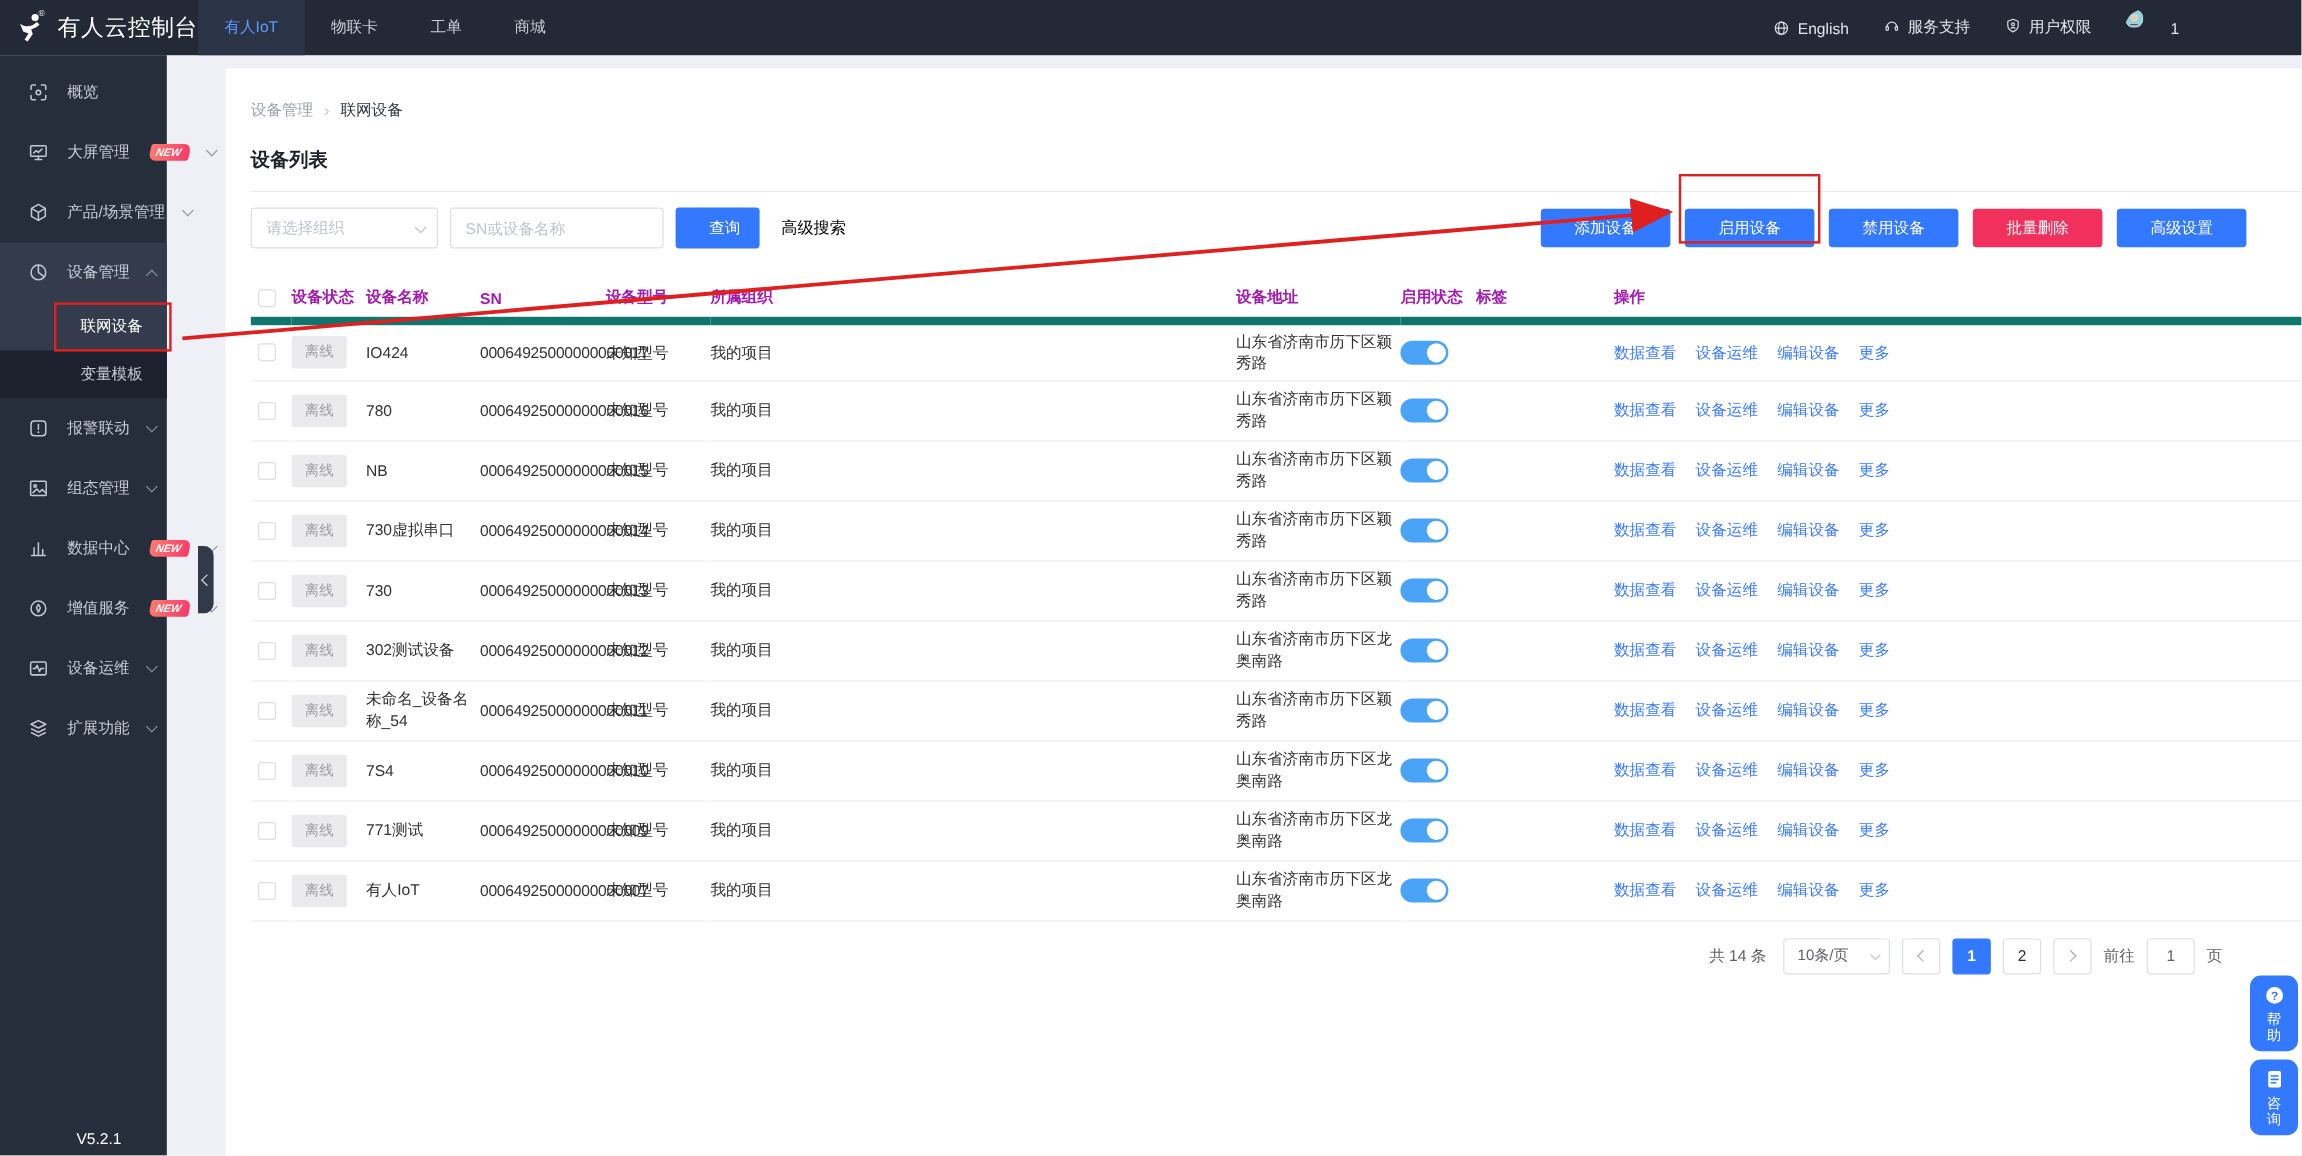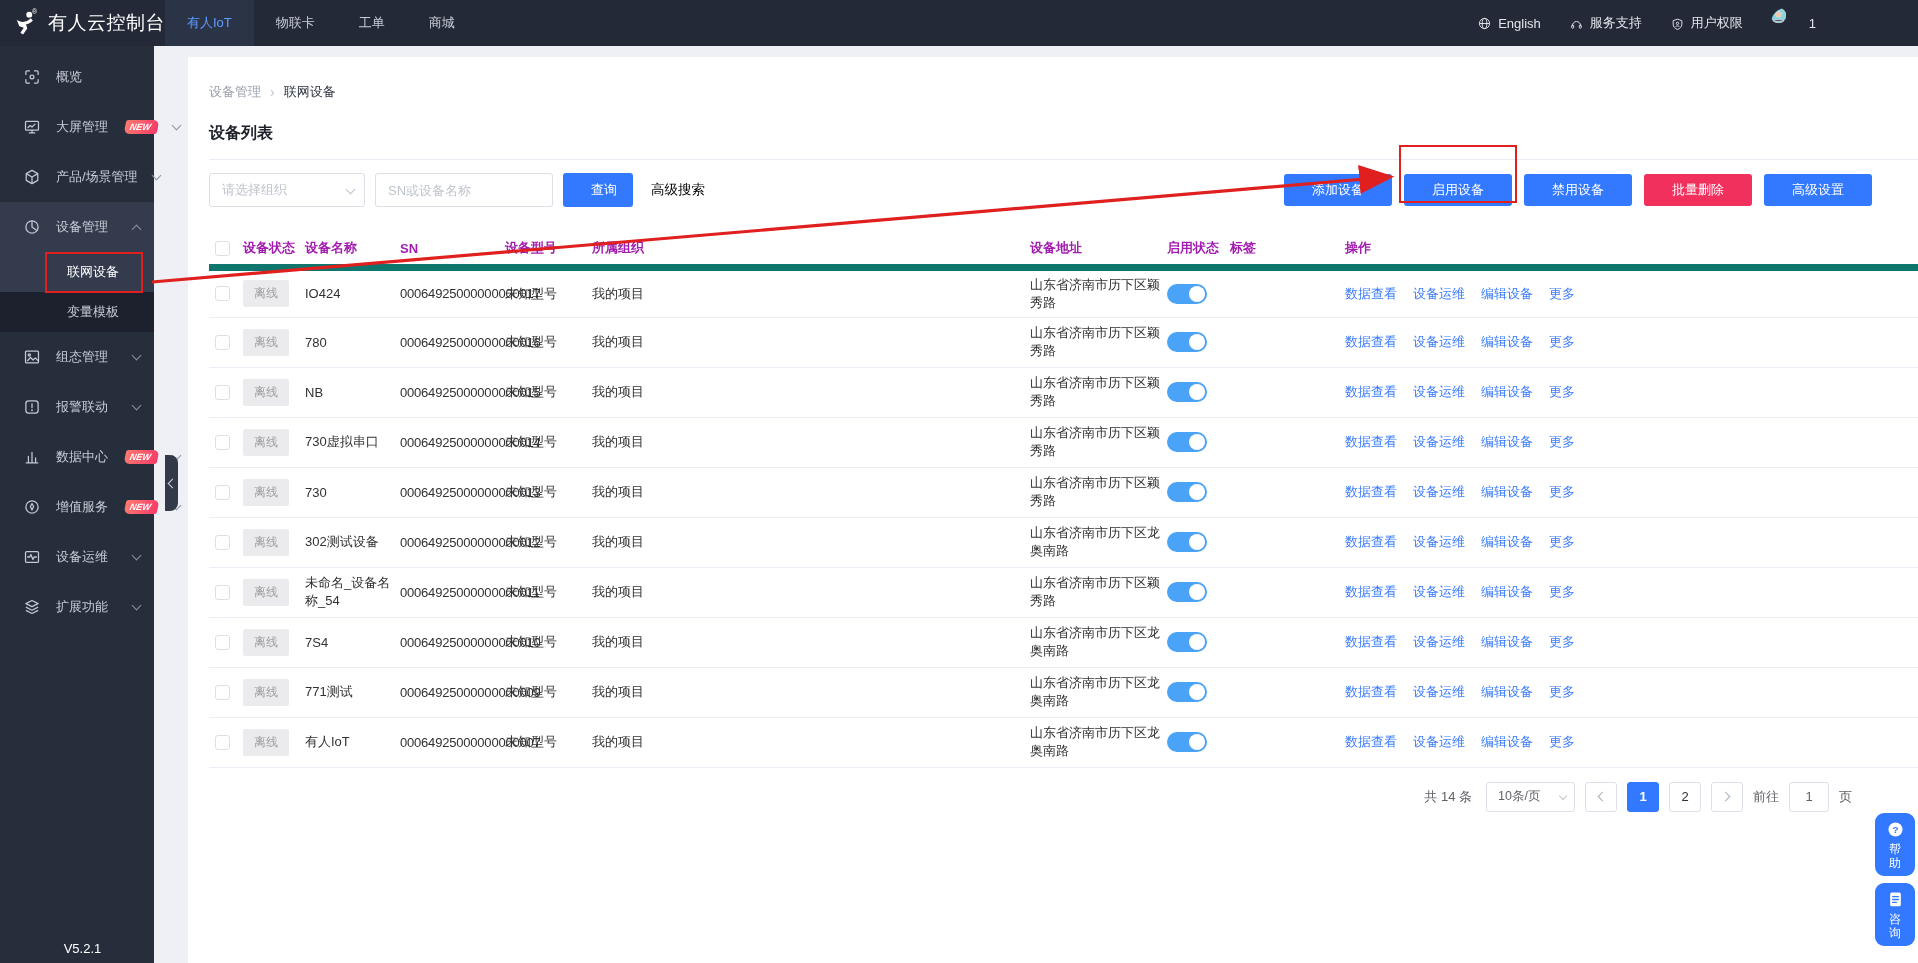--- a/index.html
+++ b/index.html
@@ -9,29 +9,29 @@
   
   .topbar { position:absolute; top:0; left:0; right:0; height:46px; background:#232936; display:flex; align-items:stretch; z-index:10; }
   .logo-area { width:165px; display:flex; align-items:center; padding-left:13px; gap:9px; flex-shrink:0; position:relative; }
   .logo-area svg { width:26px; height:26px; }
   .logo-title { color:#fff; font-size:19px; letter-spacing:.5px; white-space:nowrap; }
   .reg { color:#fff; font-size:7px; position:absolute; left:32px; top:8px; }
   .tabs { display:flex; align-items:stretch; }
   .tab { padding:0 22px; display:flex; align-items:center; color:#c6ccd6; font-size:13px; cursor:pointer; white-space:nowrap; }
   .tab.active { background:#2b3447; color:#5e9bff; }
   .top-right { margin-left:auto; display:flex; align-items:center; gap:28px; padding-right:20px; color:#e2e6ec; }
-  .top-item { display:flex; align-items:flex-end; gap:6px; font-size:13px; cursor:pointer; }
+  .top-item { display:flex; align-items:flex-start; gap:6px; font-size:13px; cursor:pointer; }
   .top-item svg { width:15px; height:15px; fill:none; stroke:#dde1e8; stroke-width:1.3; }
   .user-item { display:flex; align-items:center; gap:8px; }
   .avatar { width:30px; height:30px; border-radius:50%; overflow:hidden; flex-shrink:0; }
   .mosaic { display:inline-block; width:74px; height:15px; border-radius:2px; vertical-align:middle;
     background:repeating-linear-gradient(90deg,#7b8292 0 5px,#99a0ad 5px 10px,#5d6susp 0), repeating-linear-gradient(0deg,#818897 0 5px,#a8aeb9 5px 10px); opacity:.85; }
 
   
-  .sidebar { position:absolute; top:46px; left:0; bottom:0; width:154px; background:#262d3b; z-index:5; padding-top:6px; }
+  .sidebar { position:absolute; top:46px; left:0; bottom:0; width:139px; background:#262d3b; z-index:5; padding-top:6px; }
   .side-item { height:50px; display:flex; align-items:center; padding:0 14px 0 23px; gap:15px; color:#c7ccd6; font-size:13px; cursor:pointer; position:relative; }
   .side-item .icon { width:18px; height:18px; flex-shrink:0; display:flex; }
   .side-item .icon svg { width:18px; height:18px; fill:none; stroke:#c3c9d4; stroke-width:1.4; }
   .side-item .icon svg .f { fill:#c3c9d4; stroke:none; }
   .side-lbl { white-space:nowrap; }
   .side-group.open { background:#333b4d; }
   .side-sub { height:40px; display:flex; align-items:center; padding-left:67px; color:#c7ccd6; font-size:13px; cursor:pointer; }
   .side-sub.active { color:#ffffff; }
   .side-sub.dark { background:#1c212d; }
   .chev { width:7px; height:7px; border-right:1.4px solid #8b93a3; border-bottom:1.4px solid #8b93a3; transform:rotate(45deg); margin-left:auto; margin-top:-3px; flex-shrink:0; }
@@ -209,39 +209,39 @@
         <span class="side-lbl">设备管理</span>
         <i class="chev up"></i>
       </div>
       <div class="side-sub active">联网设备</div>
       <div class="side-sub dark">变量模板</div>
     </div>
     <div class="side-group">
       <div class="side-item">
         <span class="icon">
           <svg viewBox="0 0 20 20">
+            <rect x="3.2" y="3.2" width="13.6" height="13.6" rx="3"></rect>
+            <path d="M10 6.4v4.4" stroke-linecap="round"></path>
+            <circle cx="10" cy="13.6" r="1" class="f"></circle>
+          </svg>
+        </span>
+        <span class="side-lbl">报警联动</span>
+        <i class="chev"></i>
+      </div>
+    </div>
+    <div class="side-group">
+      <div class="side-item">
+        <span class="icon">
+          <svg viewBox="0 0 20 20">
             <rect x="2.8" y="3.4" width="14.4" height="13.2" rx="1"></rect>
             <circle cx="7" cy="7.8" r="1.2"></circle>
             <path d="M4.6 14.4l3.8-3.8 2.8 2.8 2.4-2.4 3.2 3.2" stroke-linejoin="round"></path>
           </svg>
         </span>
         <span class="side-lbl">组态管理</span>
-        <i class="chev"></i>
-      </div>
-    </div>
-    <div class="side-group">
-      <div class="side-item">
-        <span class="icon">
-          <svg viewBox="0 0 20 20">
-            <rect x="3.2" y="3.2" width="13.6" height="13.6" rx="3"></rect>
-            <path d="M10 6.4v4.4" stroke-linecap="round"></path>
-            <circle cx="10" cy="13.6" r="1" class="f"></circle>
-          </svg>
-        </span>
-        <span class="side-lbl">报警联动</span>
         <i class="chev"></i>
       </div>
     </div>
     <div class="side-group">
       <div class="side-item">
         <span class="icon">
           <svg viewBox="0 0 20 20">
             <path d="M3.6 16.6h12.8" stroke-linecap="round"></path>
             <path d="M6 16.2V9.4M10 16.2V4.8M14 16.2v-5.2" stroke-linecap="round"></path>
           </svg>

